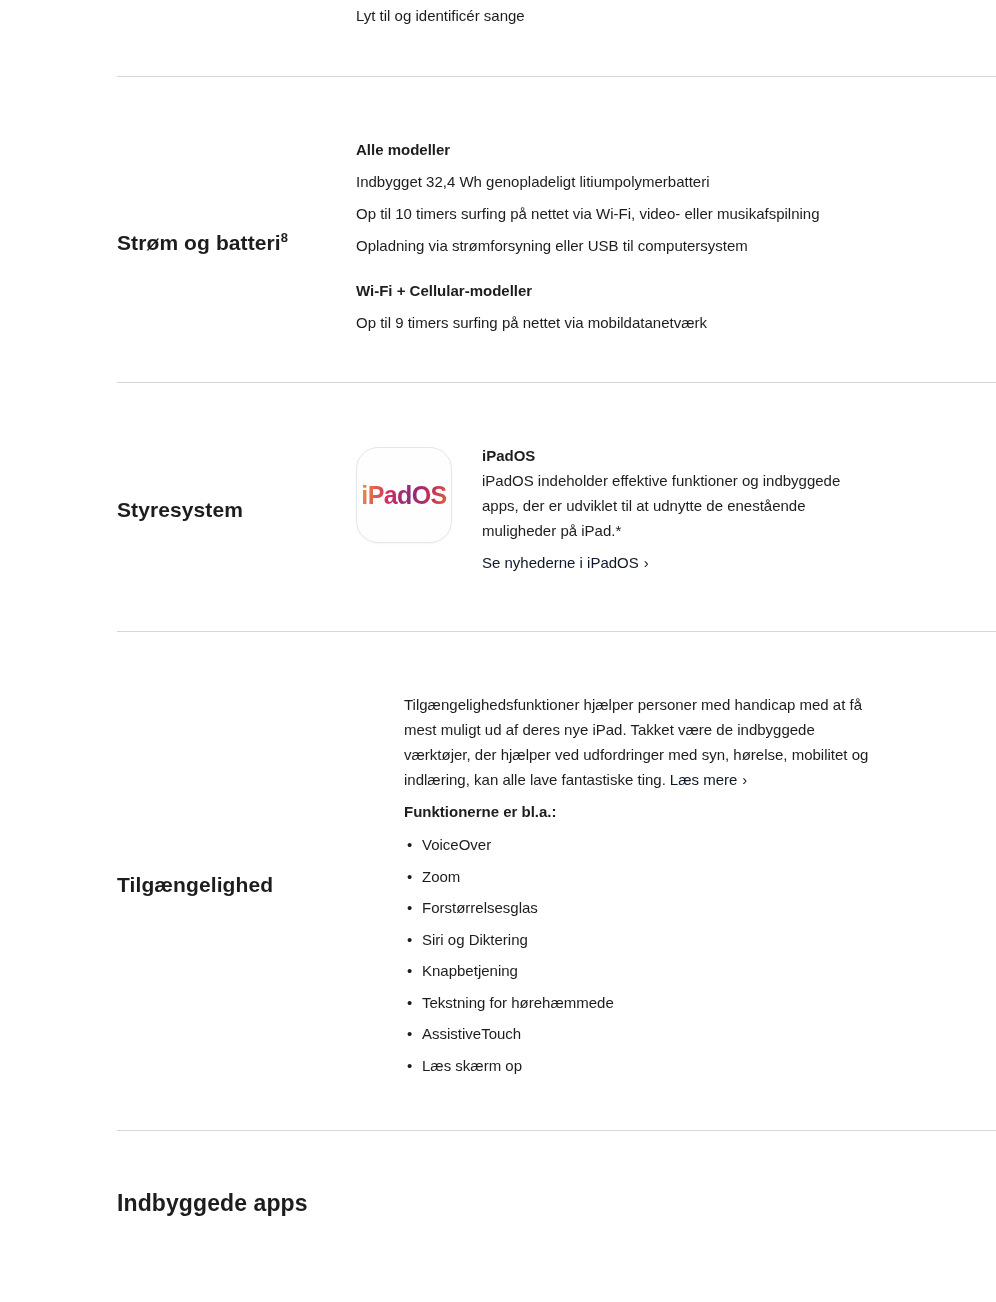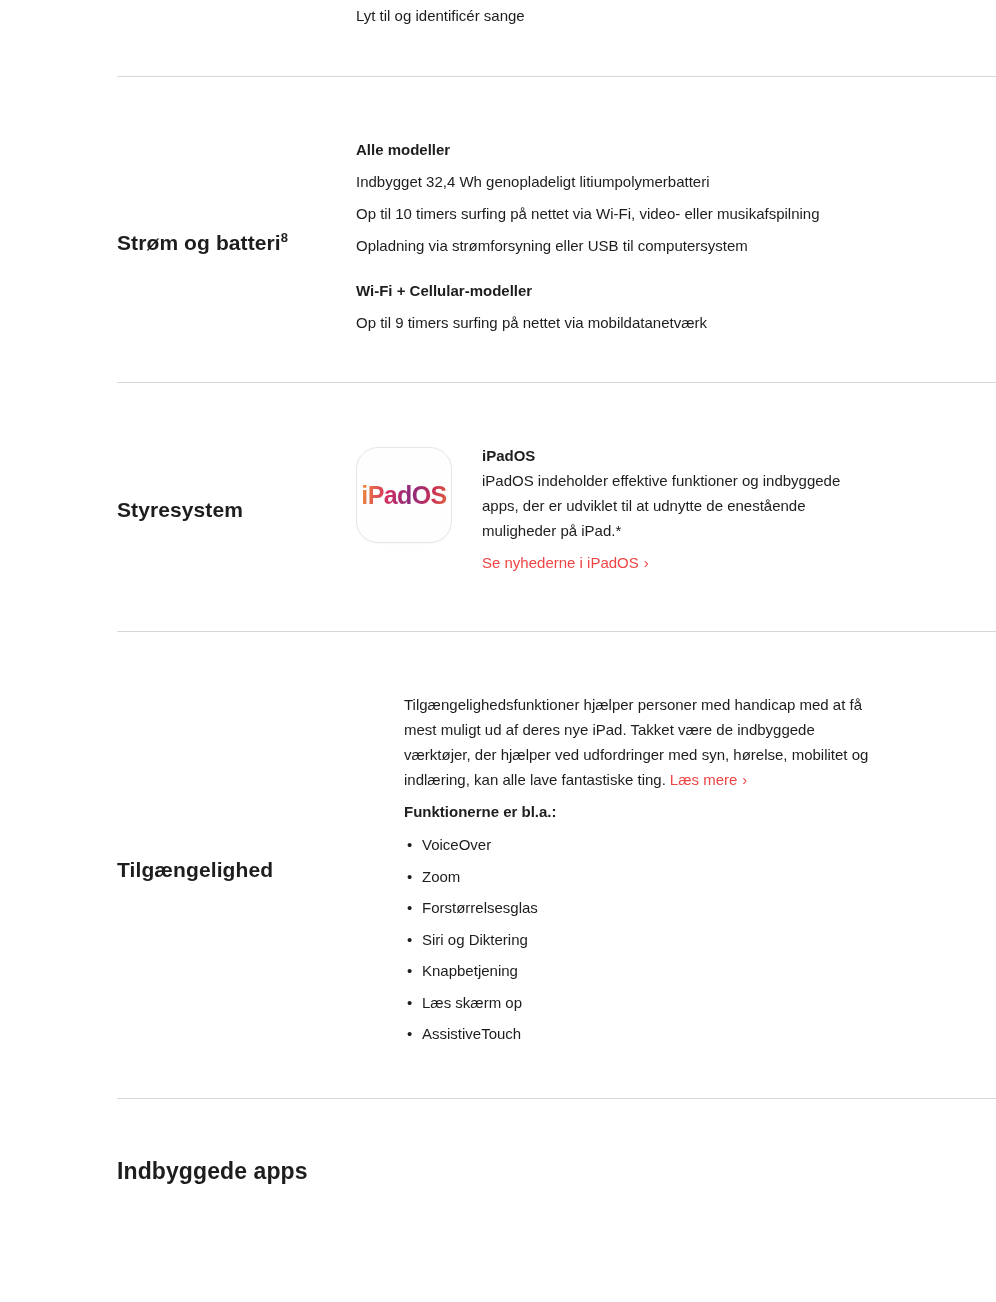--- a/index.html
+++ b/index.html
@@ -71,21 +71,21 @@
     font-weight: 700;
     letter-spacing: -0.6px;
     background: linear-gradient(100deg, #f0943f 0%, #d22d5f 32%, #8a2b7d 58%, #c92f54 82%, #e0633c 100%);
     -webkit-background-clip: text;
     background-clip: text;
     color: transparent;
   }
   .os-text { margin-left: 30px; max-width: 582px; }
   .os-desc { margin: 0; }
   .text-link {
-    color: #ef4444;
+    color: #0f172a;
     text-decoration: none;
     cursor: pointer;
   }
   .os-link-row { margin-top: 12px; }
   .chevron { padding-left: 5px; }
   .inline-link { margin-left: 4px; }
 
   
   .access-desc { max-width: 712px; margin: 0; }
   .features-label { margin: 27px 0 0 0; font-weight: 700; }
@@ -169,22 +169,23 @@
     <h2 class="row-header" style="margin:0">Tilgængelighed</h2>
     <div class="row-content">
       <p class="access-desc"><span>Tilgængelighedsfunktioner hjælper personer med handicap med at få mest muligt ud af deres nye iPad. Takket være de indbyggede værktøjer, der hjælper ved udfordringer med syn, hørelse, mobilitet og indlæring, kan alle lave fantastiske ting.</span><a class="text-link inline-link" href="#"><span>Læs mere</span><span class="chevron">›</span></a></p>
       <p class="features-label">Funktionerne er bl.a.:</p>
       <ul class="features-list">
         <li>VoiceOver</li>
         <li>Zoom</li>
         <li>Forstørrelsesglas</li>
         <li>Siri og Diktering</li>
         <li>Knapbetjening</li>
+        <li>Tekstning for hørehæmmede</li>
+        <li>AssistiveTouch</li>
         <li>Læs skærm op</li>
-        <li>AssistiveTouch</li>
       </ul>
     </div>
   </section>
 
   <hr class="divider">
 
   <section class="row-apps">
     <h2 class="big-heading">Indbyggede apps</h2>
   </section>
 

